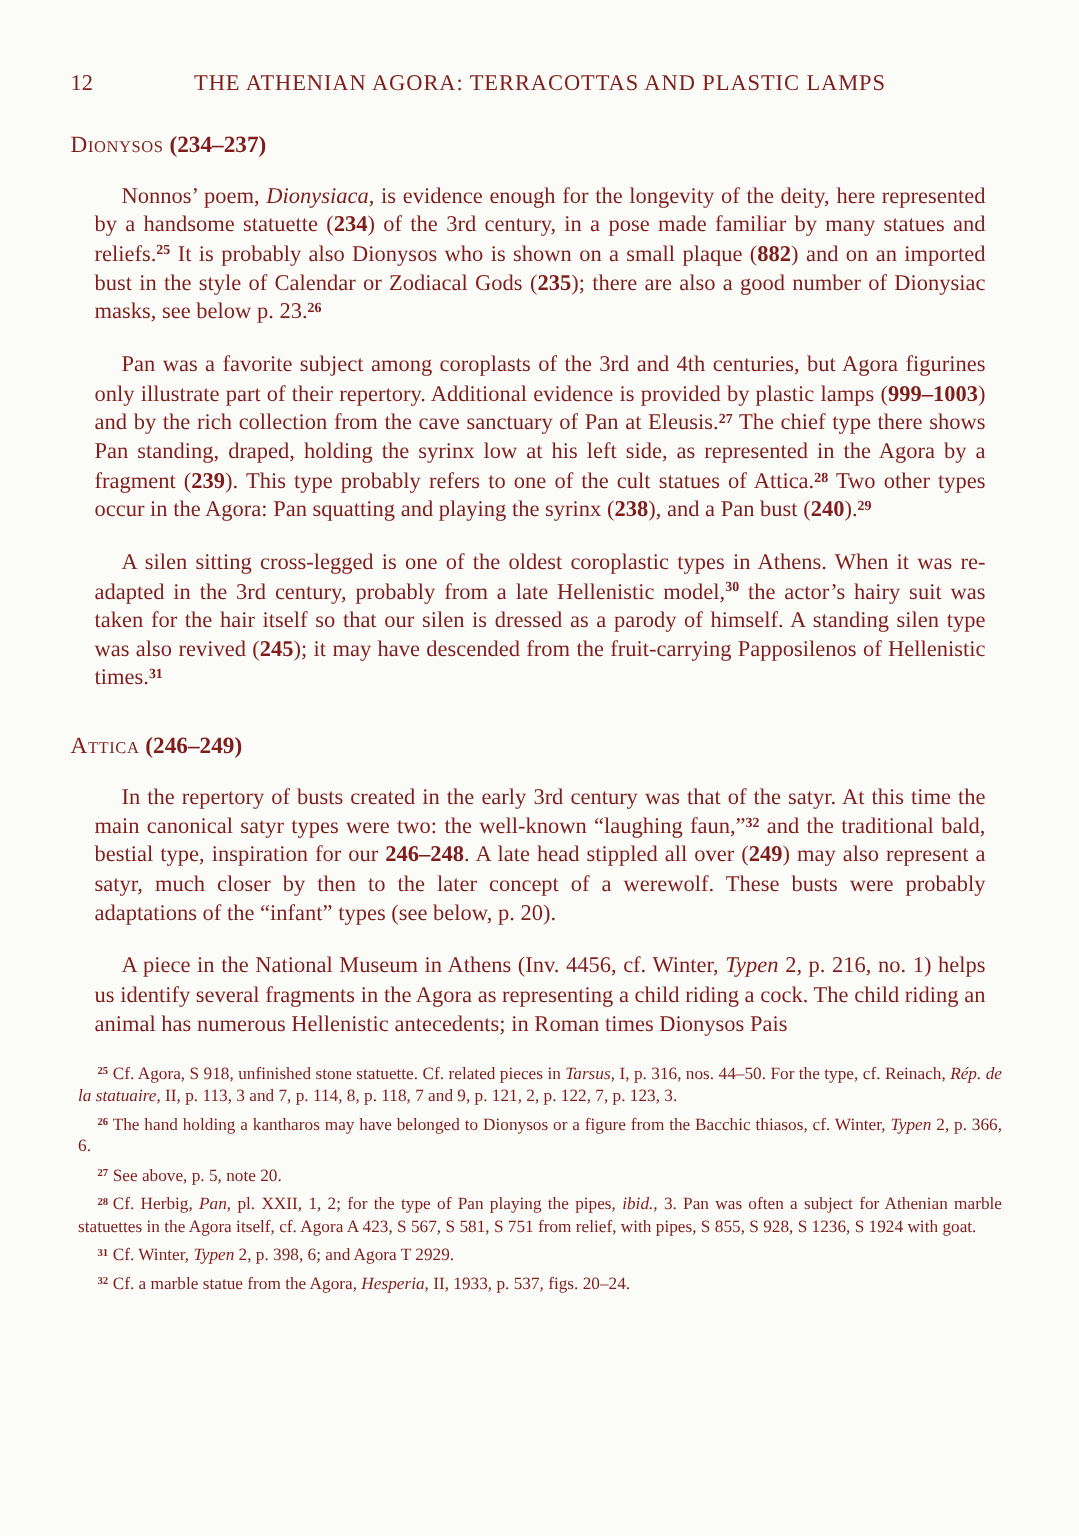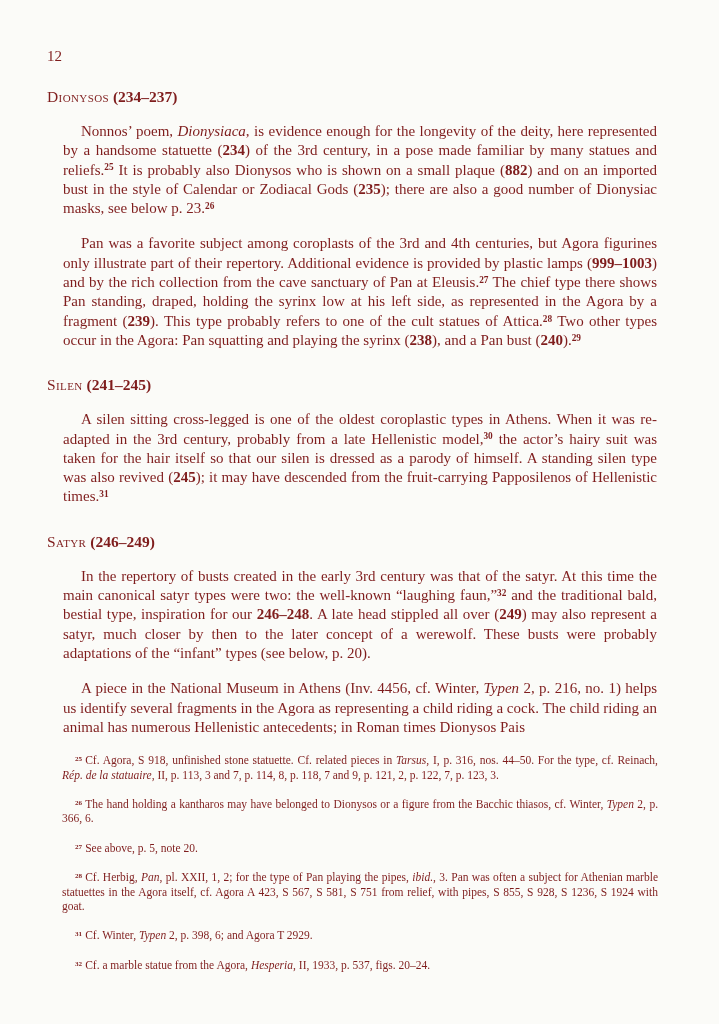--- a/index.html
+++ b/index.html
@@ -62,53 +62,53 @@
     line-height: 0;
     vertical-align: baseline;
     position: relative;
     top: -0.45em;
   }
   
   .footnotes {
     margin-top: 9px;
   }
   .fn {
-    margin: 15px;
+    margin: 5px;
     font-size: 11.5px;
     line-height: 14.4px;
     text-align: justify;
     text-indent: 13px;
   }
   .fn-num { margin-right: 3px; }
 </style>
 </head>
 <body>
 
 <div class="page">
 
   <header class="running-head">
     <span class="page-num">12</span>
+    <span class="running-title">THE ATHENIAN AGORA: TERRACOTTAS AND PLASTIC LAMPS</span>
   </header>
 
   <section class="sec">
     <h2 class="sec-head"><span class="sc">Dionysos</span> <span class="rng">(234–237)</span></h2>
     <p class="para"><span>Nonnos’ poem, </span><span class="i">Dionysiaca</span><span>, is evidence enough for the longevity of the deity, here represented by a handsome statuette (</span><span class="b">234</span><span>) of the 3rd century, in a pose made familiar by many statues and reliefs.</span><sup>25</sup><span> It is probably also Dionysos who is shown on a small plaque (</span><span class="b">882</span><span>) and on an imported bust in the style of Calendar or Zodiacal Gods (</span><span class="b">235</span><span>); there are also a good number of Dionysiac masks, see below p. 23.</span><sup>26</sup></p>
   </section>
 
   <section class="sec">
     <p class="para"><span>Pan was a favorite subject among coroplasts of the 3rd and 4th centuries, but Agora figurines only illustrate part of their repertory. Additional evidence is provided by plastic lamps (</span><span class="b">999–1003</span><span>) and by the rich collection from the cave sanctuary of Pan at Eleusis.</span><sup>27</sup><span> The chief type there shows Pan standing, draped, holding the syrinx low at his left side, as represented in the Agora by a fragment (</span><span class="b">239</span><span>). This type probably refers to one of the cult statues of Attica.</span><sup>28</sup><span> Two other types occur in the Agora: Pan squatting and playing the syrinx (</span><span class="b">238</span><span>), and a Pan bust (</span><span class="b">240</span><span>).</span><sup>29</sup></p>
   </section>
 
   <section class="sec">
-    <h2 class="sec-head"><span class="sc">Silen</span> <span class="rng">(241–245)</span></h2>
     <p class="para"><span>A silen sitting cross-legged is one of the oldest coroplastic types in Athens. When it was re-adapted in the 3rd century, probably from a late Hellenistic model,</span><sup>30</sup><span> the actor’s hairy suit was taken for the hair itself so that our silen is dressed as a parody of himself. A standing silen type was also revived (</span><span class="b">245</span><span>); it may have descended from the fruit-carrying Papposilenos of Hellenistic times.</span><sup>31</sup></p>
   </section>
 
   <section class="sec">
-    <h2 class="sec-head"><span class="sc">Satyr</span> <span class="rng">(246–249)</span></h2>
+    <h2 class="sec-head"><span class="sc">Attica</span> <span class="rng">(246–249)</span></h2>
     <p class="para"><span>In the repertory of busts created in the early 3rd century was that of the satyr. At this time the main canonical satyr types were two: the well-known “laughing faun,”</span><sup>32</sup><span> and the traditional bald, bestial type, inspiration for our </span><span class="b">246–248</span><span>. A late head stippled all over (</span><span class="b">249</span><span>) may also represent a satyr, much closer by then to the later concept of a werewolf. These busts were probably adaptations of the “infant” types (see below, p. 20).</span></p>
   </section>
 
   <section class="sec">
     <p class="para"><span>A piece in the National Museum in Athens (Inv. 4456, cf. Winter, </span><span class="i">Typen</span><span> 2, p. 216, no. 1) helps us identify several fragments in the Agora as representing a child riding a cock. The child riding an animal has numerous Hellenistic antecedents; in Roman times Dionysos Pais</span></p>
   </section>
 
   <footer class="footnotes">
     <p class="fn"><sup class="fn-num">25</sup><span class="fn-text"><span>Cf. Agora, S 918, unfinished stone statuette. Cf. related pieces in </span><span class="i">Tarsus</span><span>, I, p. 316, nos. 44–50. For the type, cf. Reinach, </span><span class="i">Rép. de la statuaire</span><span>, II, p. 113, 3 and 7, p. 114, 8, p. 118, 7 and 9, p. 121, 2, p. 122, 7, p. 123, 3.</span></span></p>
     <p class="fn"><sup class="fn-num">26</sup><span class="fn-text"><span>The hand holding a kantharos may have belonged to Dionysos or a figure from the Bacchic thiasos, cf. Winter, </span><span class="i">Typen</span><span> 2, p. 366, 6.</span></span></p>

